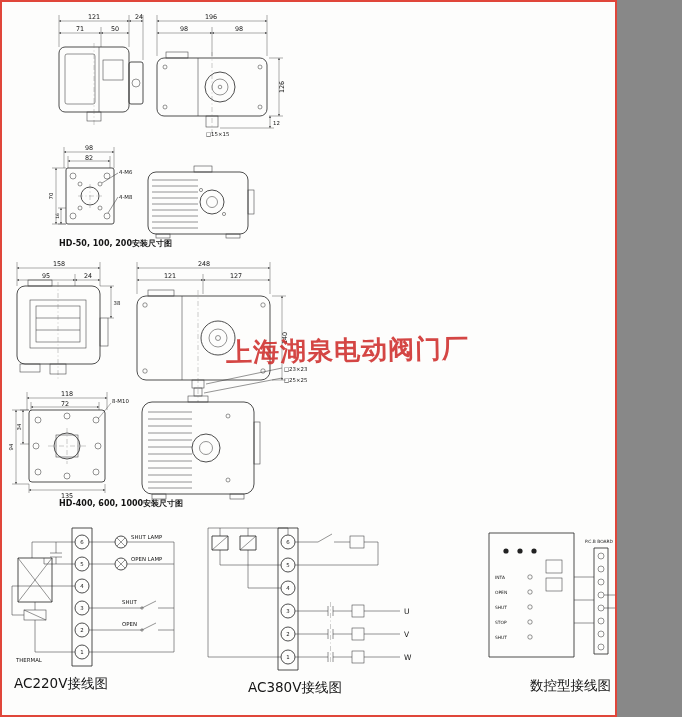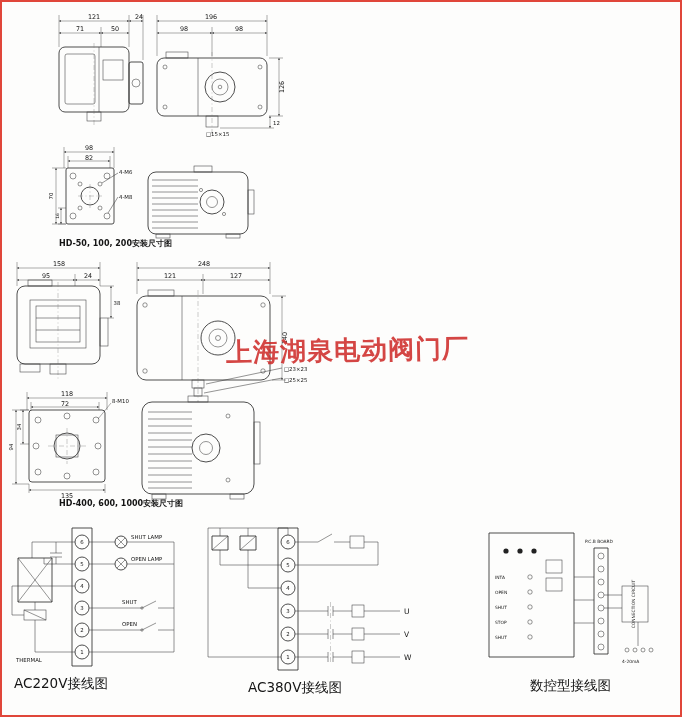--- a/index.html
+++ b/index.html
@@ -1,17 +1,17 @@
 <!DOCTYPE html>
 <html><head>
 <meta charset="utf-8">
 <style>
   html,body{margin:0;padding:0;background:#888;}
   .page{
-    position:relative;width:682px;height:717px;background:#fdfdfc;
+    position:relative;width:617px;height:717px;background:#fdfdfc;
     border:2px solid #e0463a;box-sizing:border-box;overflow:hidden;
     font-family:"DejaVu Sans",sans-serif;
   }
   .page svg{position:absolute;left:0;top:0;}
   svg .o{fill:none;stroke:#2e2e2e;stroke-width:.85;stroke-linejoin:round;}
   svg .i{fill:none;stroke:#3d3d3d;stroke-width:.55;}
   svg .d{fill:none;stroke:#4a4a4a;stroke-width:.45;}
   svg .cl{fill:none;stroke:#808080;stroke-width:.4;stroke-dasharray:5 2.5 1 2.5;}
   svg text{fill:#141414;font-family:"DejaVu Sans",sans-serif;}
   svg .t4{font-size:4.4px;} svg .t5{font-size:5.4px;} svg .t6{font-size:6.4px;} svg .t7{font-size:7.5px;}

